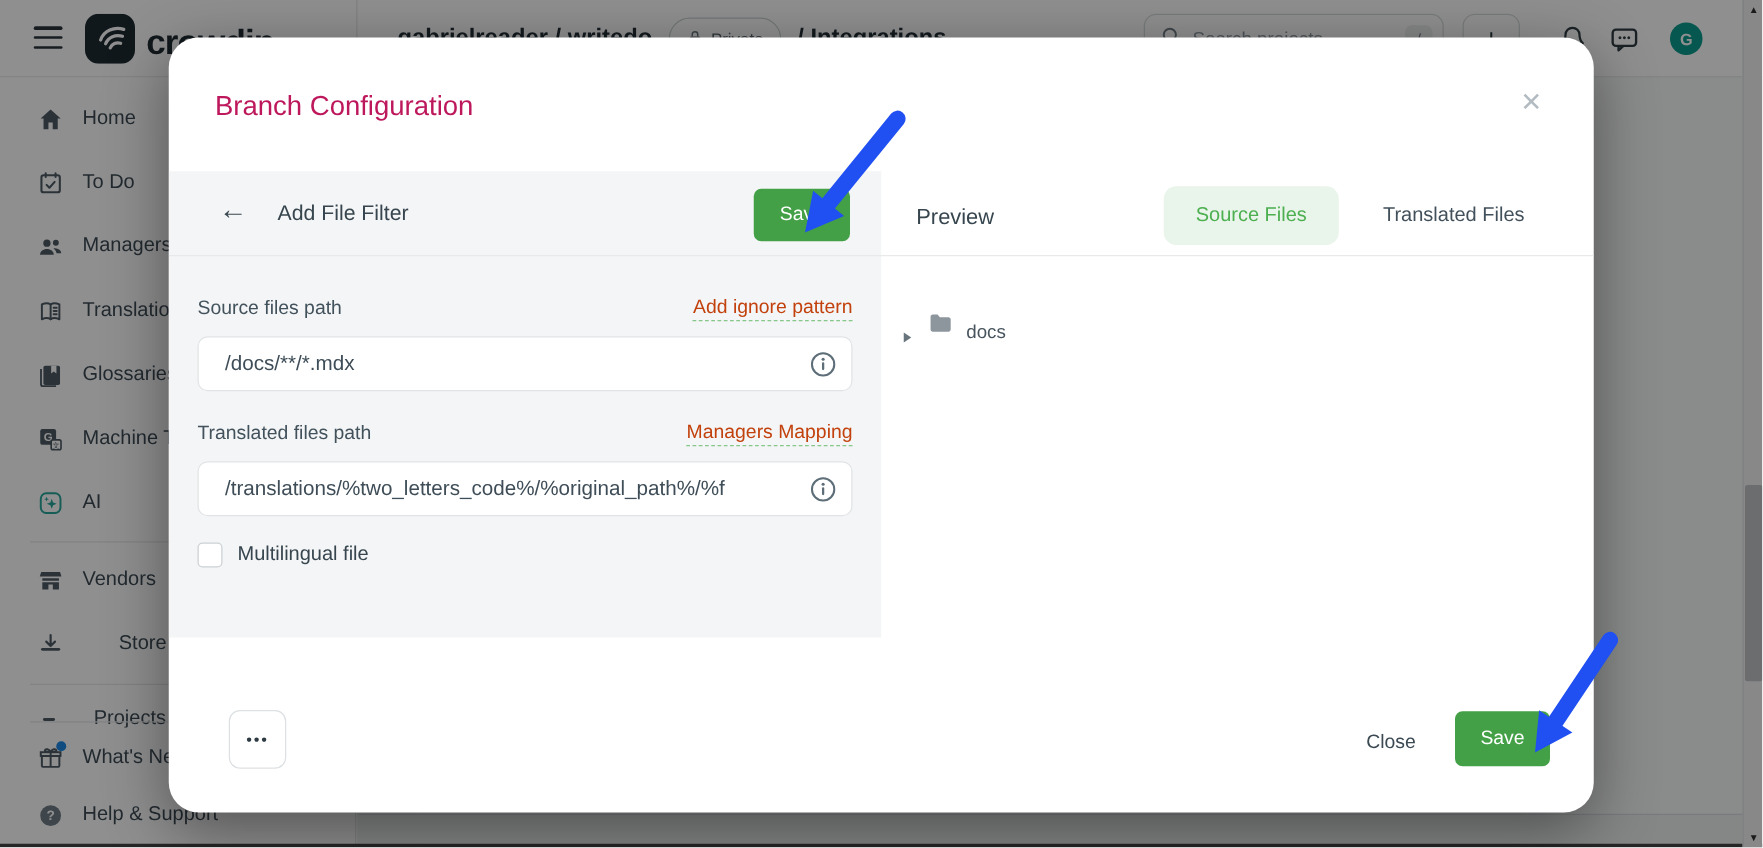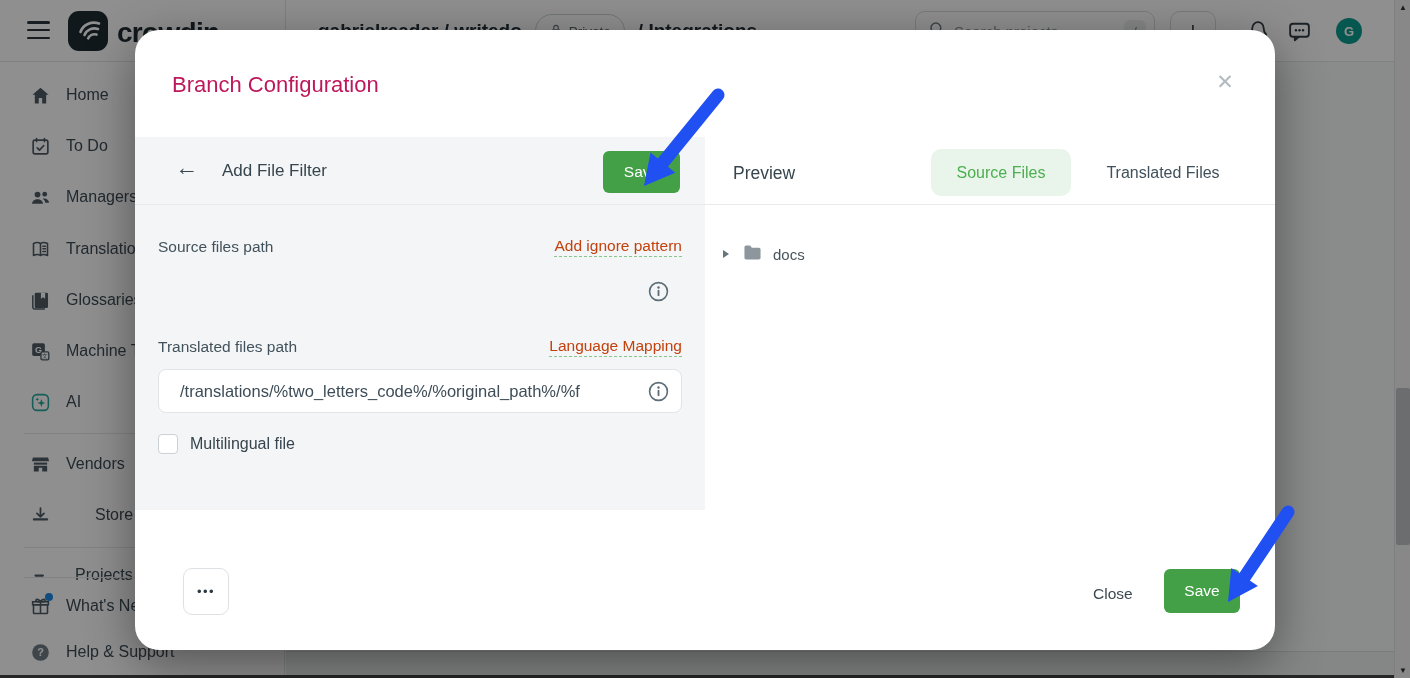--- a/index.html
+++ b/index.html
@@ -84,21 +84,21 @@
     color:#3e4d57; outline:none; font-family:"Liberation Sans", sans-serif; overflow:hidden; }
   .info-ic { position:absolute; left:512px; width:23px; height:23px; cursor:pointer; }
   .cbox { position:absolute; left:23px; top:404px; width:20px; height:20px; border:1.5px solid #cbd1d4;
     border-radius:4px; background:#fff; cursor:pointer; }
   .cb-label { position:absolute; left:55px; top:405px; font-size:16px; color:#36454e; }
   .preview-heading { position:absolute; left:598px; top:133px; font-size:17.5px; color:#36454e; }
   .tab { position:absolute; top:119px; height:47px; border-radius:10px; display:flex; align-items:center;
     justify-content:center; font-size:16px; cursor:pointer; }
   .tab.active { left:796px; width:140px; background:#e9f4ea; color:#4caf50; }
   .tab.idle { left:950px; width:156px; color:#41505a; }
-  .tree-row { position:absolute; left:585px; top:204px; height:40px; display:flex; align-items:center;
+  .tree-row { position:absolute; left:585px; top:204px; height:40px; display:flex; align-items:flex-end;
     gap:10px; cursor:pointer; padding-left:3px; }
   .chev { width:0; height:0; border-left:6px solid #68757d; border-top:4.5px solid transparent;
     border-bottom:4.5px solid transparent; margin-right:3px; }
   .tree-label { font-size:15px; color:#48545d; }
   .more-btn { position:absolute; left:48px; top:538px; width:46px; height:47px; background:#fff;
     border:1px solid #dee1e3; border-radius:9px; color:#2d3a42; font-size:13px; letter-spacing:1.5px;
     display:flex; align-items:center; justify-content:center; cursor:pointer; }
   .close-btn { position:absolute; left:944px; top:548px; padding:7px 14px; font-size:15.5px;
     color:#3b4952; background:none; border:none; cursor:pointer; font-family:"Liberation Sans", sans-serif; }
   .save-bottom { position:absolute; left:1029px; top:539px; width:76px; height:44px; }
@@ -290,30 +290,31 @@
 
     <div class="panel-left"></div>
     <div class="hdr-line"></div>
 
     <div class="back-arrow">←</div>
     <div class="filter-heading">Add File Filter</div>
     <button class="btn-green save-top">Save</button>
 
     <div class="f-label" style="left:23px; top:208px;">Source files path</div>
     <div class="g-link" style="right:593px; top:207px;">Add ignore pattern</div>
+    <input class="f-input" style="top: 239px;" value="/docs/**/*.mdx">
     <span class="info-ic" style="top:250px;">
       <svg width="23" height="23" viewBox="0 0 24 24">
           <circle cx="12" cy="12" r="9.3" fill="none" stroke="#5d6e78" stroke-width="1.7"></circle>
           <circle cx="12" cy="7.7" r="1.3" fill="#5d6e78"></circle>
           <rect x="11.05" y="10.3" width="1.9" height="6.5" rx="0.95" fill="#5d6e78"></rect>
         </svg>
     </span>
 
     <div class="f-label" style="left:23px; top:308px;">Translated files path</div>
-    <div class="g-link" style="right:593px; top:307px;">Language Mapping</div>
+    <div class="g-link" style="right:593px; top:307px;">Managers Mapping</div>
     <input class="f-input" style="top: 339px; padding-right: 8px;" value="/translations/%two_letters_code%/%original_path%/%f">
     <span class="info-ic" style="top:350px; background:transparent;">
       <svg width="23" height="23" viewBox="0 0 24 24">
           <circle cx="12" cy="12" r="9.3" fill="#fff" stroke="#5d6e78" stroke-width="1.7"></circle>
           <circle cx="12" cy="7.7" r="1.3" fill="#5d6e78"></circle>
           <rect x="11.05" y="10.3" width="1.9" height="6.5" rx="0.95" fill="#5d6e78"></rect>
         </svg>
     </span>
 
     <div class="cbox"></div>

